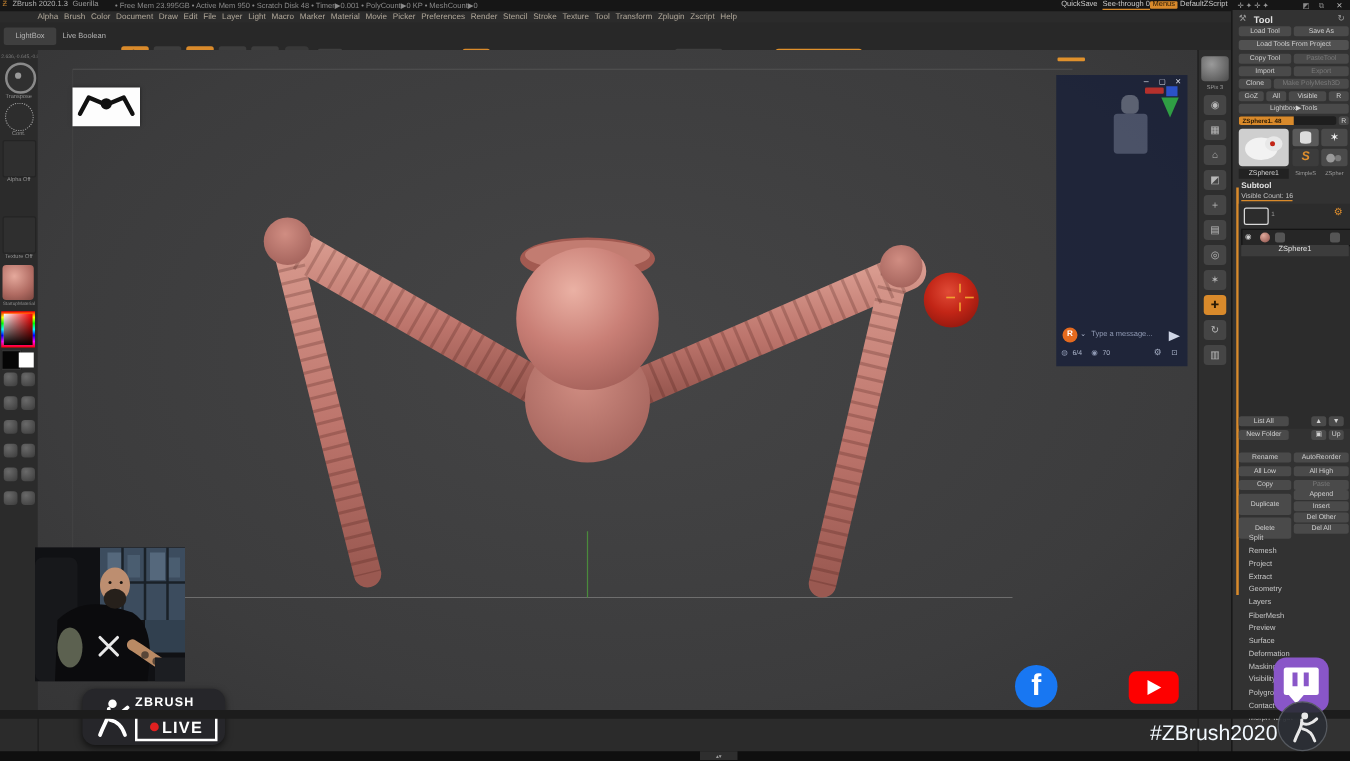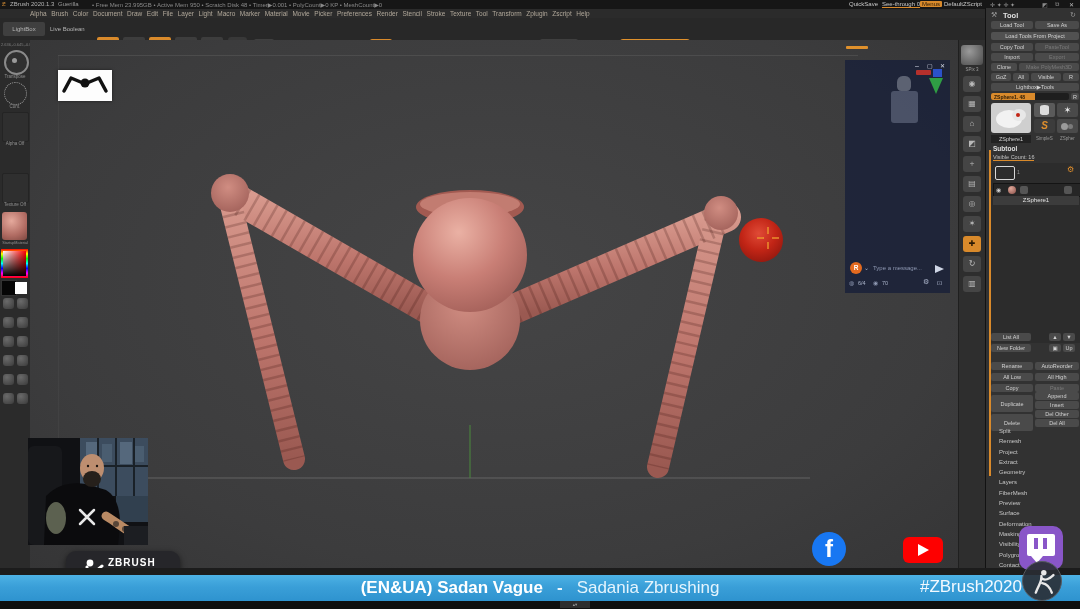--- a/index.html
+++ b/index.html
@@ -485,22 +485,17 @@
   <div class="abs social" style="left:1022px;top:561px;width:40px;height:40px;border-radius:50%;background:rgba(42,46,52,0.9);border:1px solid #565a60;box-sizing:border-box;">
     <svg class="abs" style="left:8px;top:6px;" width="24" height="27" viewBox="0 0 30 32">
       <circle cx="16" cy="5" r="3.4" fill="#e8e8e8"></circle>
       <path d="M6,30 C10,19 14,16 13,9" stroke="#e8e8e8" stroke-width="3" fill="none" stroke-linecap="round"></path>
       <path d="M13,12 C17,15 23,13 28,8" stroke="#e8e8e8" stroke-width="3" fill="none" stroke-linecap="round"></path>
       <path d="M14,18 C20,19 24,24 26,30" stroke="#e8e8e8" stroke-width="3" fill="none" stroke-linecap="round"></path>
     </svg>
   </div>
 
   <div class="abs" style="left:0;top:568px;width:1080px;height:7px;background:#1c1c1c;z-index:7;"></div>
-  <div class="abs" id="banner">
-    <span class="b1">(EN&amp;UA) Sadan Vague</span>
-    <span class="bs">-</span>
-    <span class="b2">Sadania Zbrushing</span>
-  </div>
   <span class="abs" id="hashtag">#ZBrush2020</span>
   <div class="abs" id="bottombar"></div>
   <div class="abs" id="traytoggle">▴▾</div>
 
 </div>
 
 </body></html>

